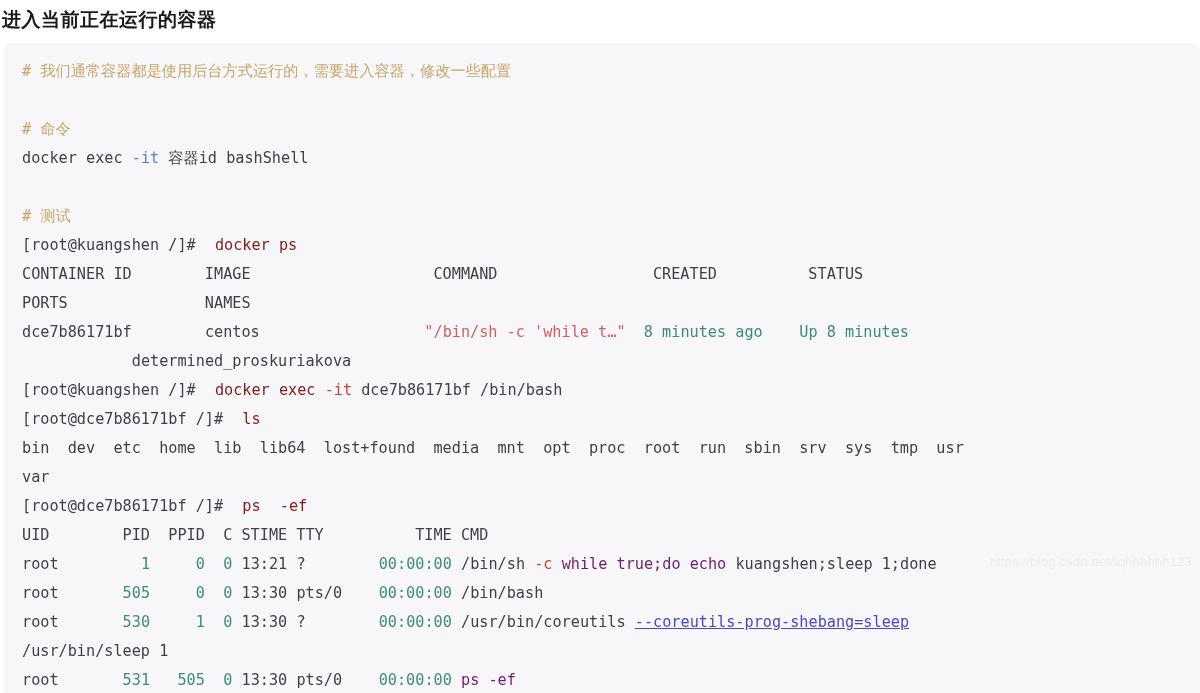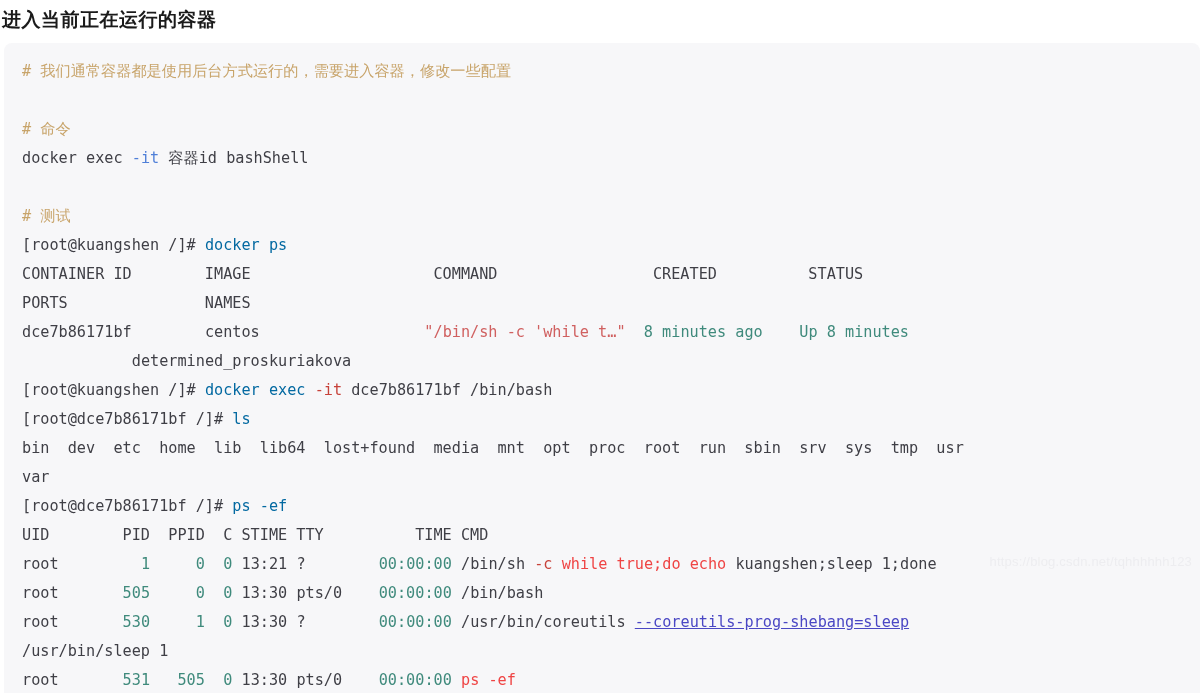--- a/index.html
+++ b/index.html
@@ -52,26 +52,26 @@
     font-size: 15.2px;
     line-height: 29px;
     color: #3f3f46;
     white-space: pre;
     letter-spacing: 0px;
     tab-size: 4;
   }
   .ln { display: block; height: 29px; white-space: pre; }
   .cmt      { color: #c8a46a; }
   .kw-blue  { color: #4f7fd8; }
-  .orange   { color: #0369a1; }
+  .orange   { color: #7f1d1d; margin-left: 10px; }
   .red      { color: #c7423a; }
   .salmon   { color: #d06060; }
   .plain    { color: #3f3f46; }
   .num      { color: #3f8a7c; }
-  .purple   { color: #ef4444; }
+  .purple   { color: #701a75; }
   .indigo   { color: #4a47c4; text-decoration: underline; }
   .teal     { color: #3f8a7c; text-align: right; }
   .watermark {
     position: absolute;
     right: 8px;
     bottom: 6px;
     font-family: "Liberation Sans", sans-serif;
     font-size: 13px;
     color: #ededf0;
     letter-spacing: 0.2px;

